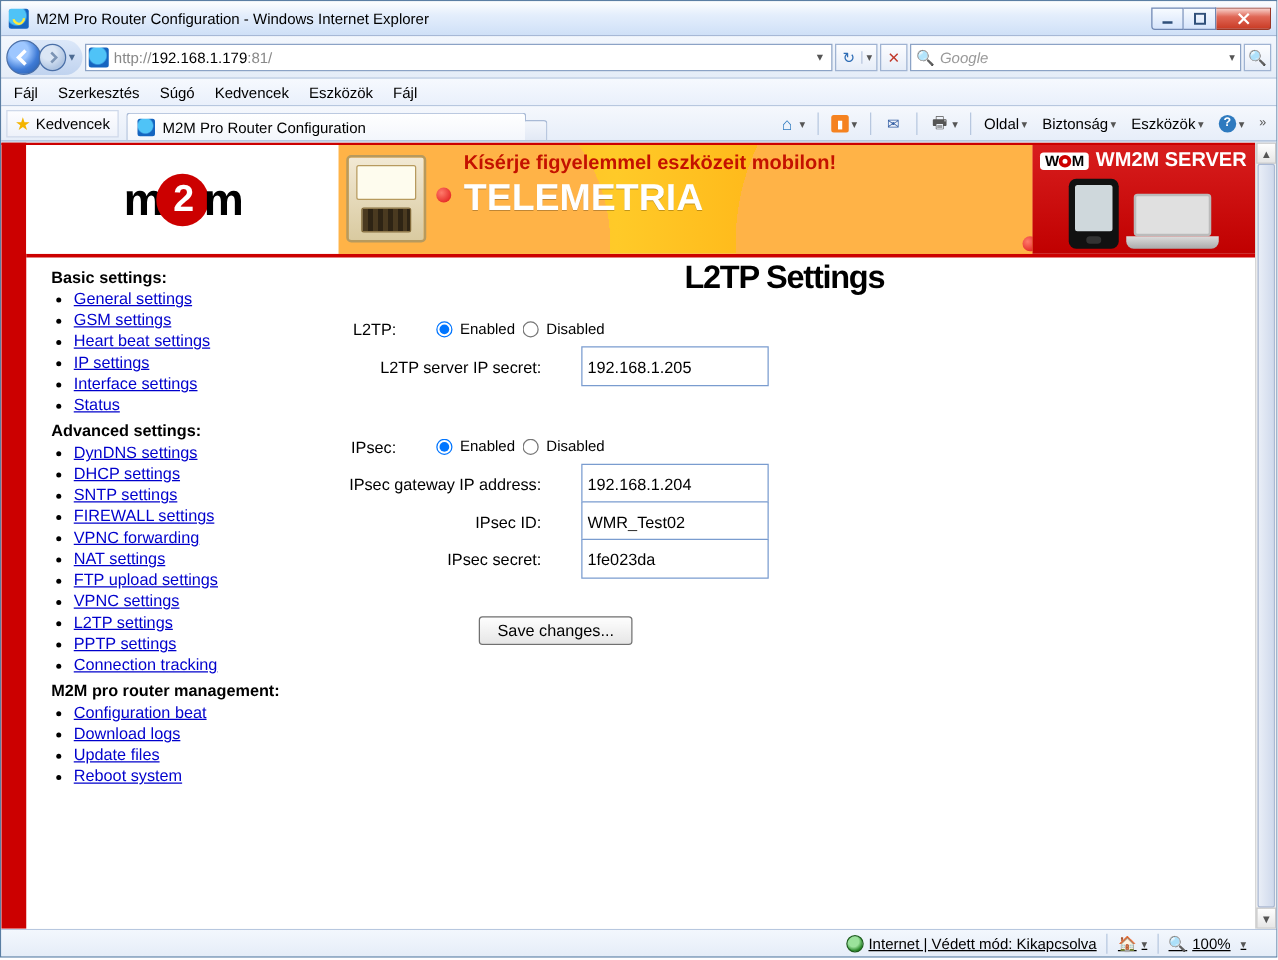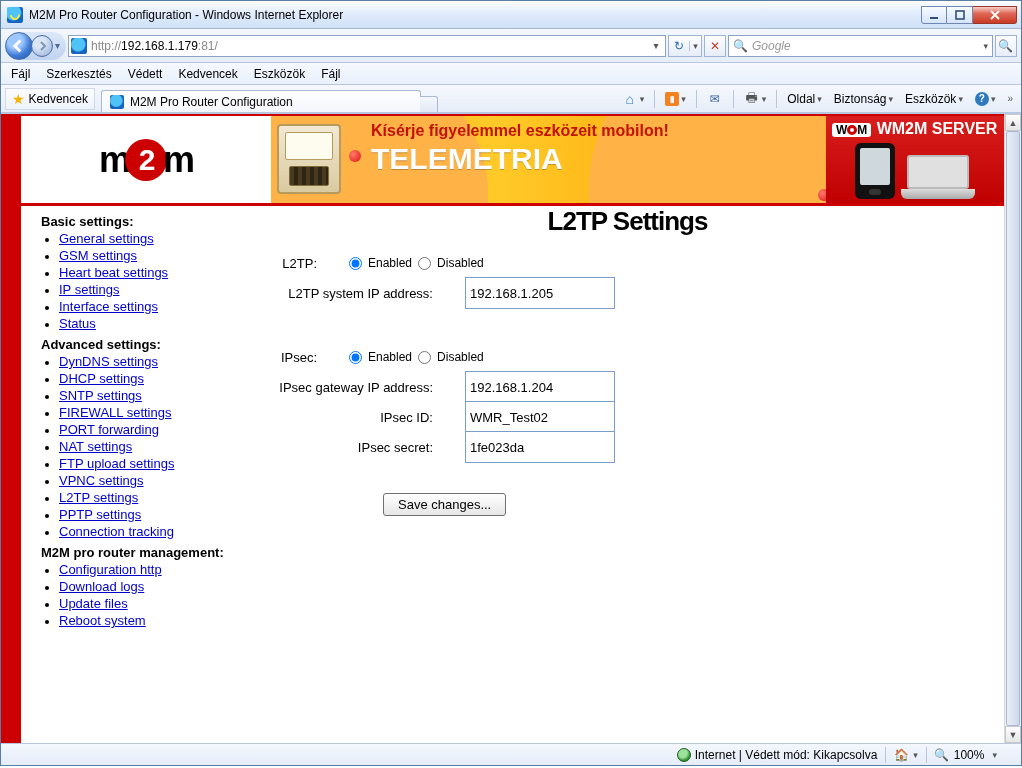--- a/index.html
+++ b/index.html
@@ -295,21 +295,21 @@
     border-radius: 3px;
   }
 
   
   .statusbar {
     height: 22px; border-top:1px solid #b7c7df;
     background: linear-gradient(#f3f7fd,#e5edf8);
     display:flex; align-items:center;
     font-size: 12px;
   }
-  .statusbar .seg { padding: 0 8px; display:flex; align-items:center; gap:4px; }
+  .statusbar .seg { padding: 0 8px; display:flex; align-items:center; gap:4px;text-decoration:underline; }
   .statusbar .flex { flex:1; }
   .statusbar .vsep { width:1px; height:16px; background:#b7c7df; }
   .globe { width:14px;height:14px; border-radius:50%;
     background: radial-gradient(circle at 40% 35%, #9be29b 0 40%, #2e8b2e 70%); border:1px solid #1d5d1d; }
   .zoom-mag { font-size:12px; color:#555; }
 </style>
 </head>
 <body>
 
 <div class="ie-frame">
@@ -369,21 +369,21 @@
       <span class="mag">🔍</span>
       <span class="ph">Google</span>
       <span class="sdrop">▾</span>
     </div>
     <div class="tool-btn" style="color:#2e6db5;">🔍</div>
   </div>
 
   <div class="menurow">
     <span class="mi">Fájl</span>
     <span class="mi">Szerkesztés</span>
-    <span class="mi">Védett</span>
+    <span class="mi">Súgó</span>
     <span class="mi">Kedvencek</span>
     <span class="mi">Eszközök</span>
     <span class="mi">Fájl</span>
   </div>
 
   <div class="favrow">
     <div class="fav-btn">
       <span class="star">★</span>
       <span>Kedvencek</span>
     </div>
@@ -486,51 +486,51 @@
                 <li><a>IP settings</a></li>
                 <li><a>Interface settings</a></li>
                 <li><a>Status</a></li>
               </ul>
             <h4>Advanced settings:</h4>
             <ul id="sb-adv">
                 <li><a>DynDNS settings</a></li>
                 <li><a>DHCP settings</a></li>
                 <li><a>SNTP settings</a></li>
                 <li><a>FIREWALL settings</a></li>
-                <li><a>PORT forwarding</a></li>
+                <li><a>VPNC forwarding</a></li>
                 <li><a>NAT settings</a></li>
                 <li><a>FTP upload settings</a></li>
                 <li><a>VPNC settings</a></li>
                 <li><a>L2TP settings</a></li>
                 <li><a>PPTP settings</a></li>
                 <li><a>Connection tracking</a></li>
               </ul>
             <h4>M2M pro router management:</h4>
             <ul id="sb-mgmt">
-                <li><a>Configuration http</a></li>
+                <li><a>Configuration beat</a></li>
                 <li><a>Download logs</a></li>
                 <li><a>Update files</a></li>
                 <li><a>Reboot system</a></li>
               </ul>
           </div>
 
           <div class="main">
             <h1>L2TP Settings</h1>
 
             <div class="form-row">
               <div class="lbl" style="width:54px;text-align:right;">L2TP:</div>
               <div class="ctl">
                 <input type="radio" id="l2tp-en" checked="" style="">
                 <span>Enabled</span>
                 <input type="radio" id="l2tp-dis" style="">
                 <span>Disabled</span>
               </div>
             </div>
             <div class="form-row">
-              <div class="lbl">L2TP system IP address:</div>
+              <div class="lbl">L2TP server IP secret:</div>
               <div class="ctl">
                   <input type="text" value="192.168.1.205" style="">
                 </div>
             </div>
 
             <div class="spacer"></div>
 
             <div class="form-row">
               <div class="lbl" style="width:54px;">IPsec:</div>
               <div class="ctl">

